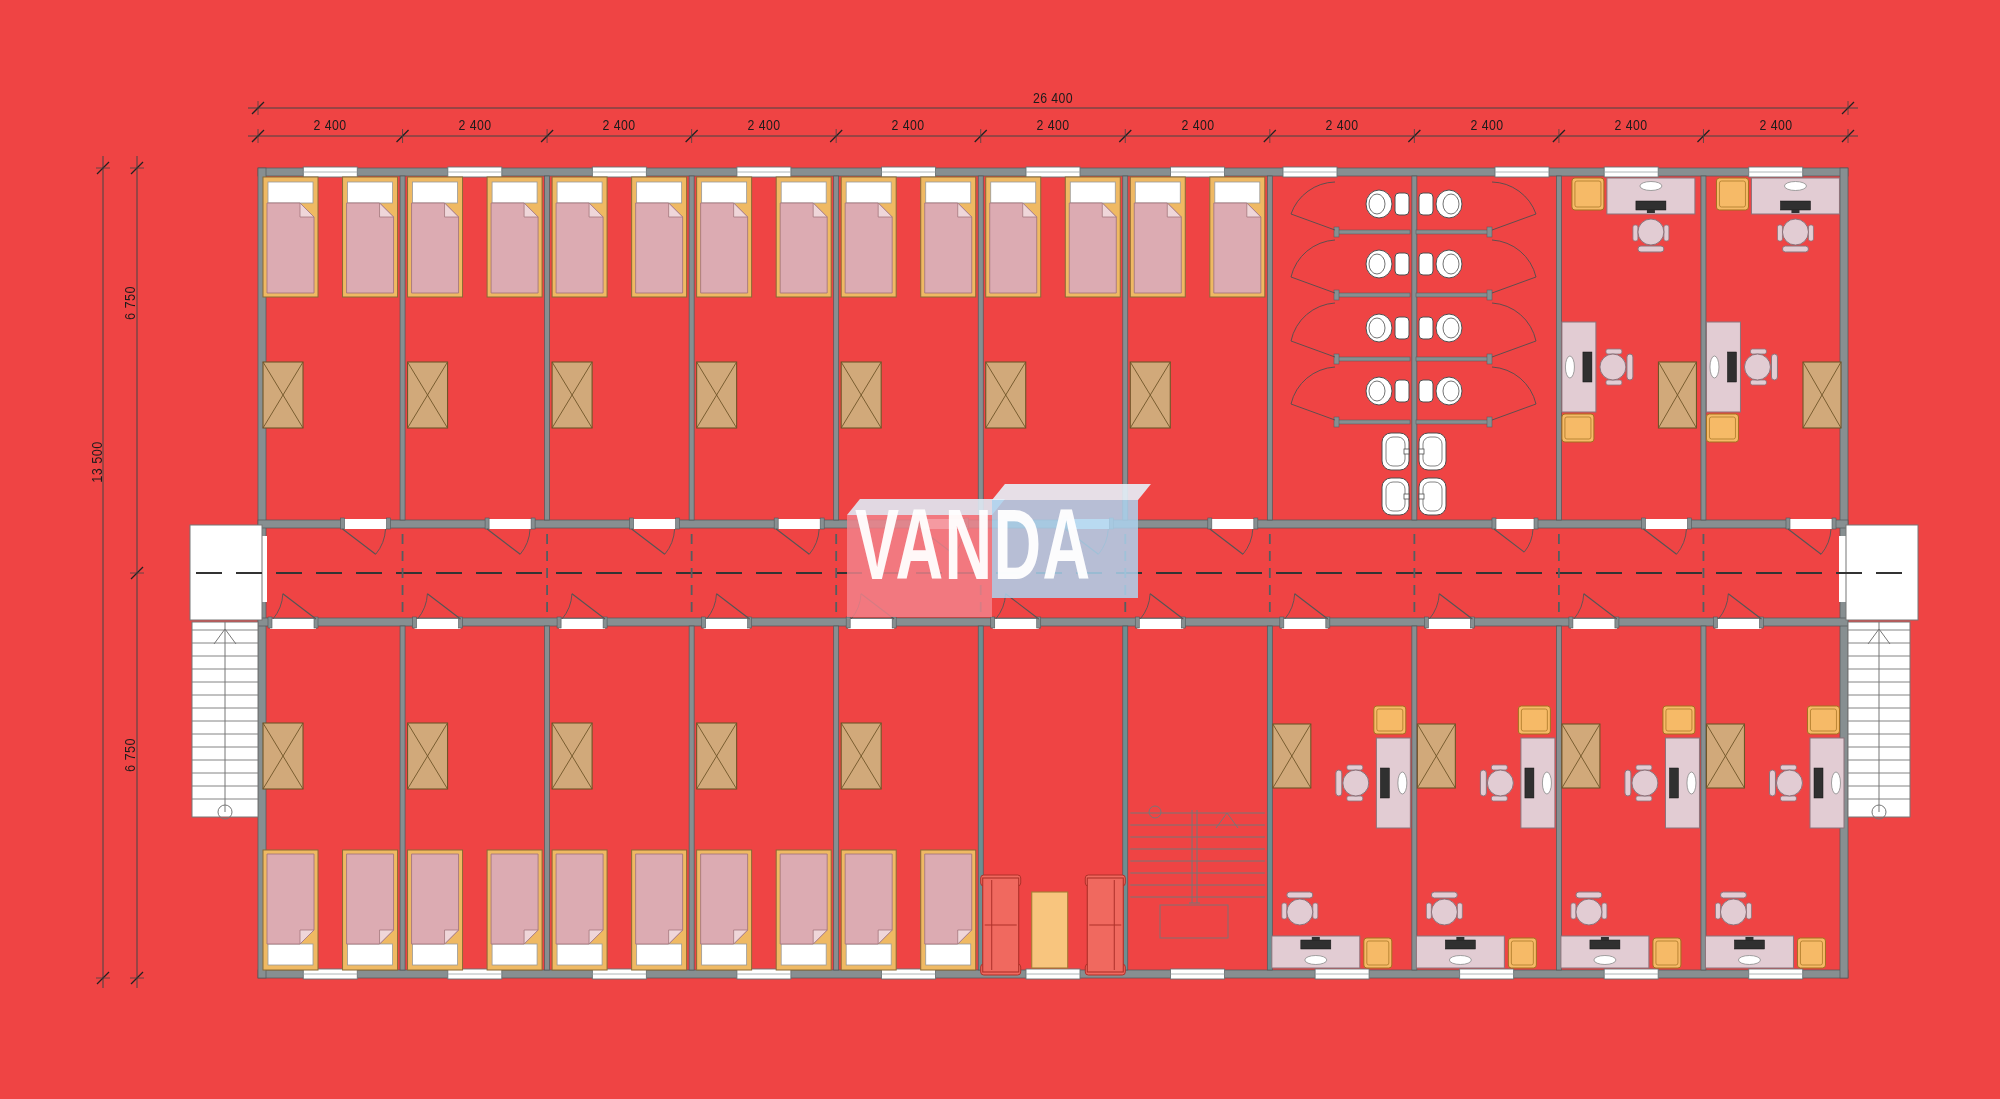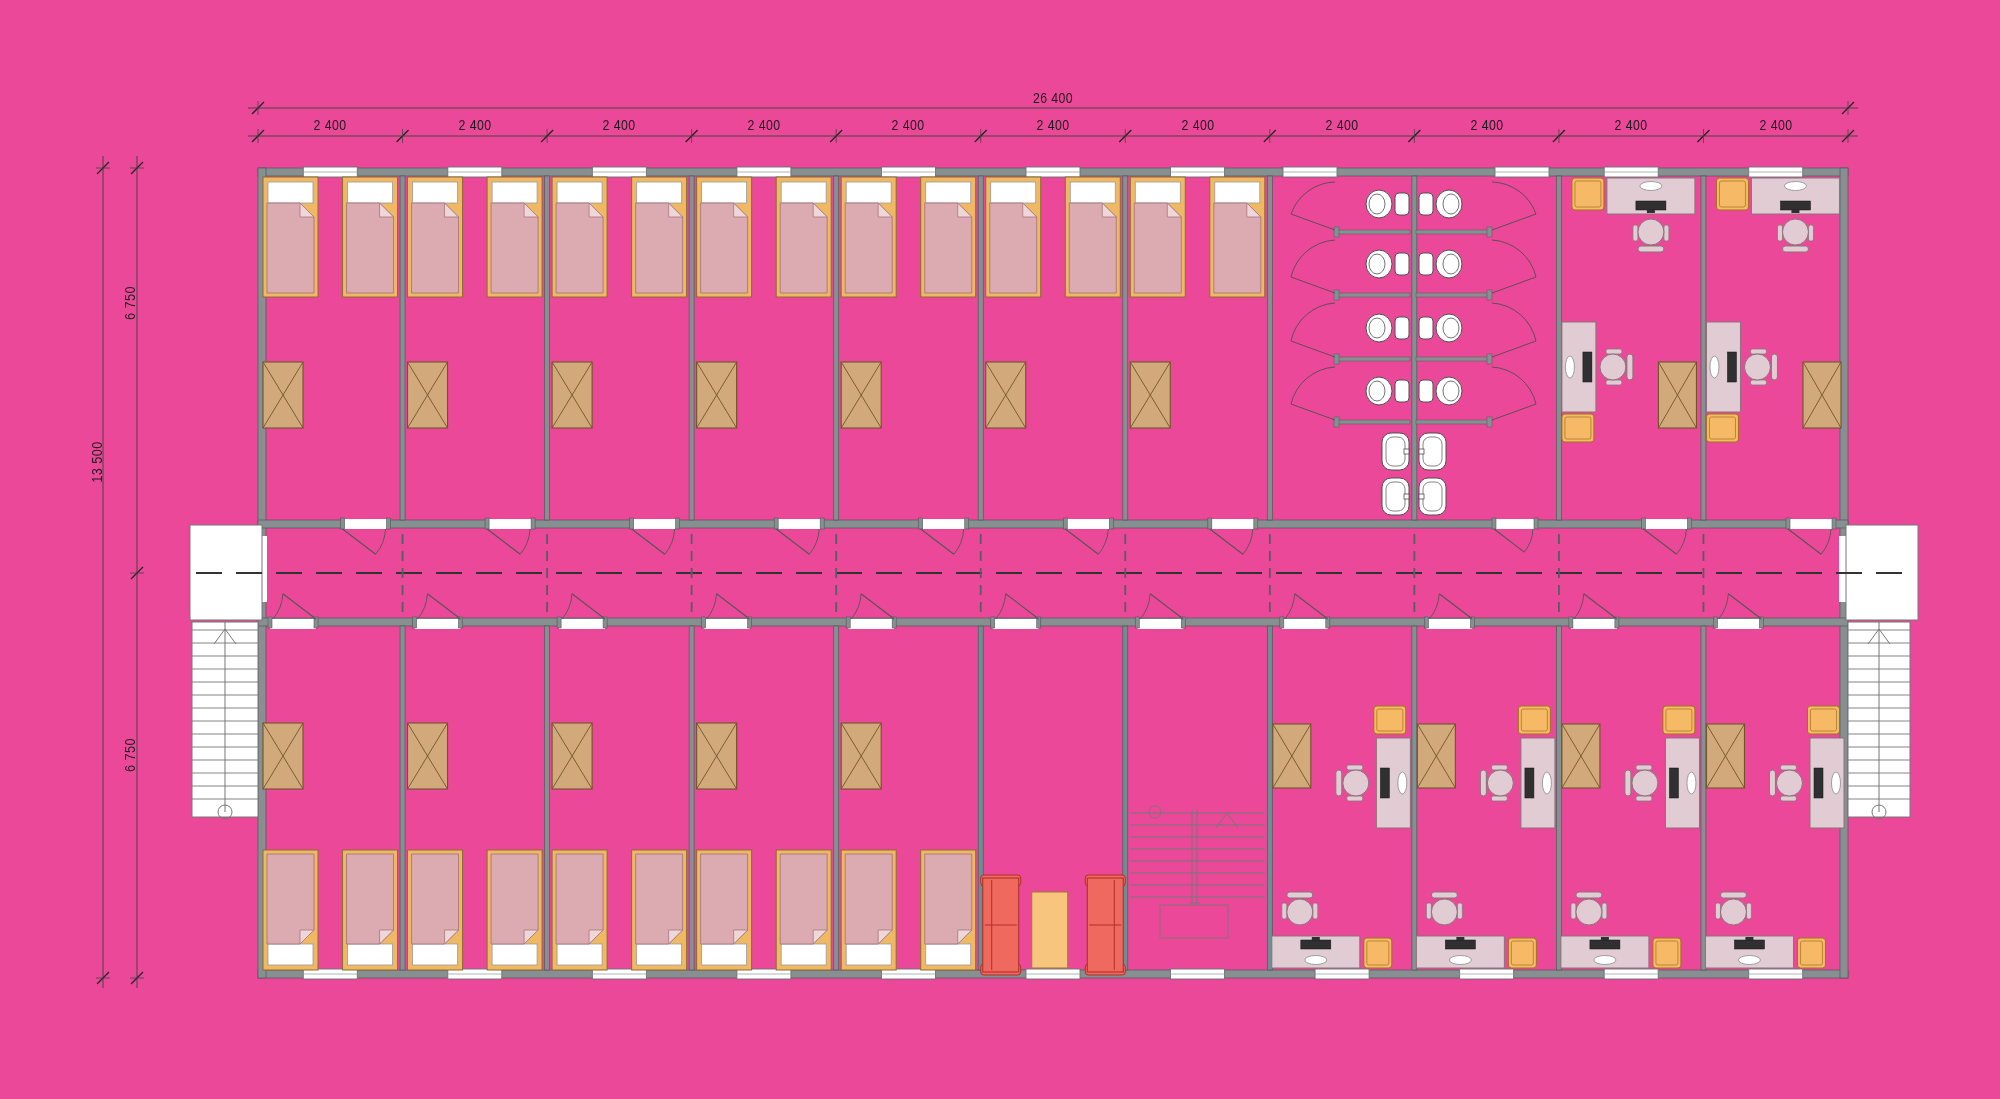--- a/index.html
+++ b/index.html
@@ -1,16 +1,16 @@
 <!DOCTYPE html>
 <html><head>
 <meta charset="utf-8">
 <style>
   html,body{margin:0;padding:0;background:#fff;}
-  .stage{position:relative;width:2000px;height:1099px;background:#ec4899;overflow:hidden;
+  .stage{position:relative;width:2000px;height:1099px;background:#ef4444;overflow:hidden;
          font-family:"Liberation Sans",sans-serif;}
   .stage svg{position:absolute;left:0;top:0;}
   .dim-label{position:absolute;font-size:15px;color:#1c1c1c;white-space:nowrap;
              transform:translate(-50%,-50%) scaleX(.82);letter-spacing:.5px;}
   .dim-label.vert{transform:translate(-50%,-50%) rotate(-90deg) scaleX(.85);}
   
   .watermark{position:absolute;left:847px;top:474px;width:330px;height:150px;pointer-events:none;}
   .wm-face{position:absolute;}
   .wm-red-main{left:0;top:41px;width:145px;height:102px;}
   .wm-red-top{left:0;top:25px;width:145px;height:16px;transform:skewX(-39deg);transform-origin:bottom left;}
@@ -682,13 +682,20 @@
       <div class="dim-label" style="left: 1197.55px; top: 124px;">2 400</div>
       <div class="dim-label" style="left: 1342.09px; top: 124px;">2 400</div>
       <div class="dim-label" style="left: 1486.64px; top: 124px;">2 400</div>
       <div class="dim-label" style="left: 1631.18px; top: 124px;">2 400</div>
       <div class="dim-label" style="left: 1775.73px; top: 124px;">2 400</div>
     </div>
   <div class="dim-label vert" style="left:96px;top:462px;">13 500</div>
   <div class="dim-label vert" style="left:129px;top:303px;">6 750</div>
   <div class="dim-label vert" style="left:129px;top:755px;">6 750</div>
 
+  <div class="watermark">
+    <div class="wm-face wm-red-top" id="wm-rt" style="background: rgba(223, 233, 244, 0.9);"></div>
+    <div class="wm-face wm-red-main" id="wm-rm" style="background: rgba(243, 132, 140, 0.82);"></div>
+    <div class="wm-face wm-blue-top" id="wm-bt" style="background: rgba(230, 241, 250, 0.9);"></div>
+    <div class="wm-face wm-blue-main" id="wm-bm" style="background: rgba(173, 211, 239, 0.85);"></div>
+    <div class="wm-text" id="wm-tx" style="color: rgba(255, 255, 255, 0.95);">VANDA</div>
+  </div>
 </div>
 
 </body></html>

